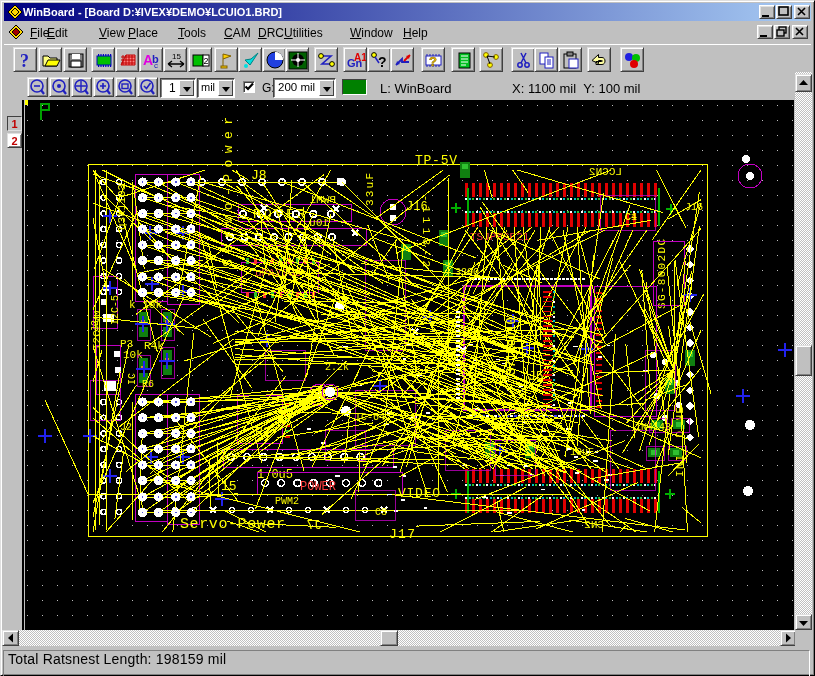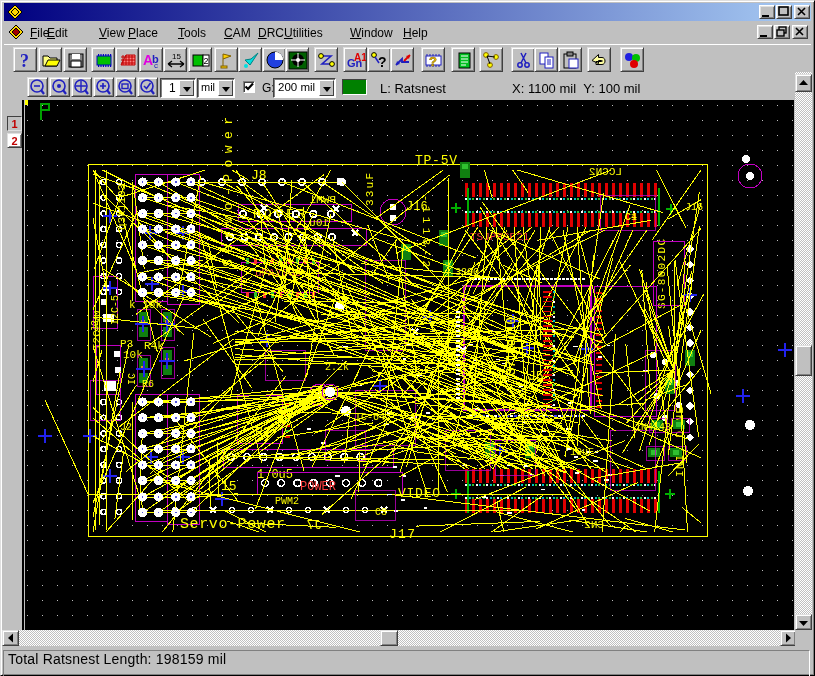--- a/index.html
+++ b/index.html
@@ -28,20 +28,21 @@
 .sbtn{position:absolute;background:#c0c0c0;border:1px solid;border-color:#dfdfdf #404040 #404040 #dfdfdf;box-shadow:inset 1px 1px 0 #fff, inset -1px -1px 0 #808080}
 .status{position:absolute;left:2px;top:648px;width:810px;height:22px;background:#c0c0c0}
 .spanel{position:absolute;left:1px;top:2px;right:2px;height:36px;border:1px solid;border-color:#808080 #fff #fff #808080;font-size:14px;color:#000;padding:0 0 0 4px;letter-spacing:0.2px}
 </style></head><body>
 <div class="win"></div>
 <div class="title">
  <svg width="16" height="16" style="position:absolute;left:3px;top:1px">
       <polygon points="8,1 15,8 8,15 1,8" fill="#ffd700" stroke="#000"></polygon>
       <polygon points="8,4 12,8 8,12 4,8" fill="none" stroke="#000"></polygon>
     </svg>
+ <span class="txt">WinBoard - [Board D:¥IVEX¥DEMO¥LCUIO1.BRD]</span>
  <div class="tbtn" style="left:755px"><svg width="14" height="12">
         <rect x="2" y="9" width="7" height="2" fill="#000"></rect>
       </svg></div>
  <div class="tbtn" style="left:772px"><svg width="14" height="12">
         <rect x="2" y="1" width="9" height="8" fill="none" stroke="#000" stroke-width="1.6"></rect>
       </svg></div>
  <div class="tbtn" style="left:790px"><svg width="14" height="12">
         <path d="M3 2 L10 9 M10 2 L3 9" stroke="#000" stroke-width="1.6"></path>
       </svg></div>
 </div>
@@ -286,21 +287,21 @@
 <svg width="10" height="10" style="position:absolute;left:0;top:0">
         <path d="M1.5 4.5 L4 7 L9 1.5" fill="none" stroke="#000" stroke-width="2.2"></path>
       </svg>
     </div>
     <span class="lbl" style="left:258px;font-size:12px">G:</span>
     <div class="combo" style="left:269px;width:63px">
       <span style="position:absolute;left:4px;top:2px;font-size:11.5px">200 mil</span>
       <div class="ar"></div>
     </div>
     <div style="position:absolute;left:338px;top:4px;width:25px;height:16px;background:#008000;border:1px solid;border-color:#404040 #fff #fff #404040"></div>
-    <span class="lbl" style="left:376px">L: Ratsnest</span>
+    <span class="lbl" style="left:376px">L: WinBoard</span>
     <span class="lbl" style="left:508px">X: 1100 mil&nbsp;&nbsp;Y: 100 mil</span>
   </div>
 <div class="lstrip">
  <div class="sbtn" style="left:3px;top:16px;width:15px;height:15px;border-color:#404040 #dfdfdf #dfdfdf #404040;box-shadow:none;color:#c00000;font-size:11px;text-align:center;line-height:14px;font-weight:bold">1</div>
  <div class="sbtn" style="left:3px;top:33px;width:15px;height:15px;background:#fff;color:#c00000;font-size:11px;text-align:center;line-height:14px;font-weight:bold">2</div>
 </div>
 <div class="canvas"><svg width="769" height="531" viewBox="0 0 769 531" shape-rendering="crispEdges">
       <rect x="0" y="0" width="769" height="531" fill="#000000"></rect>
 <defs>
         <pattern id="g" width="15" height="15" patternUnits="userSpaceOnUse" x="2" y="5">

